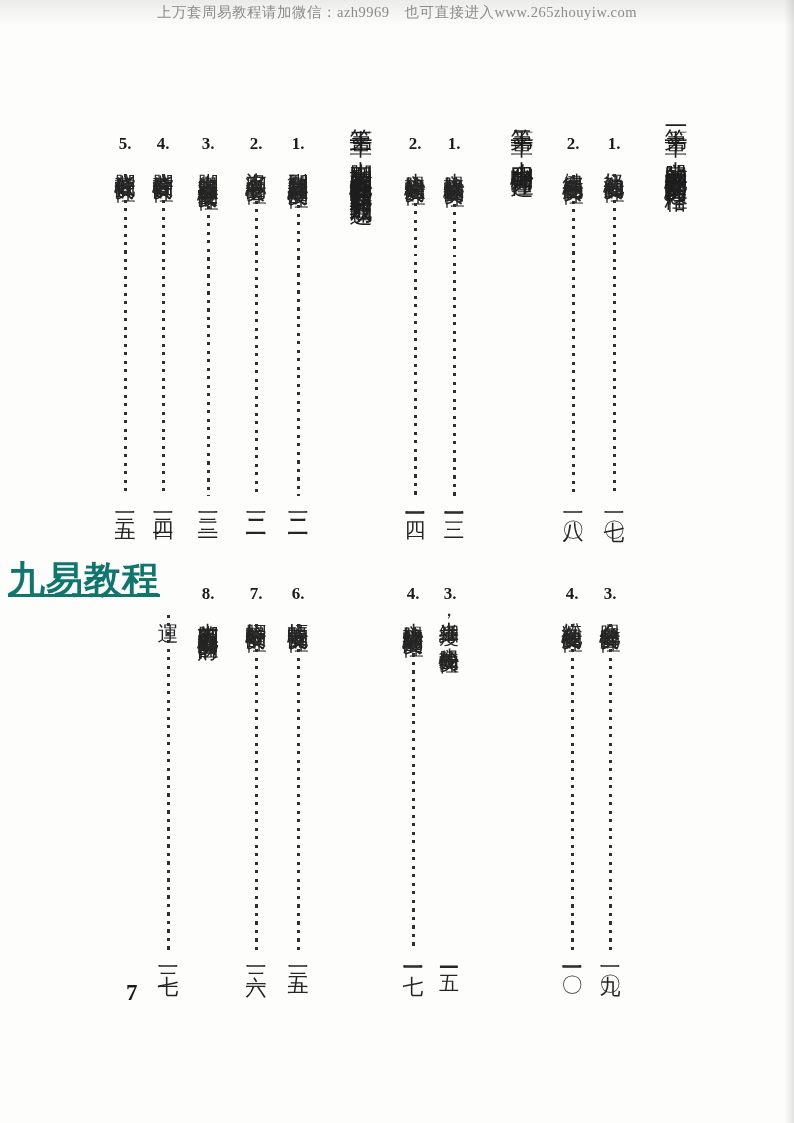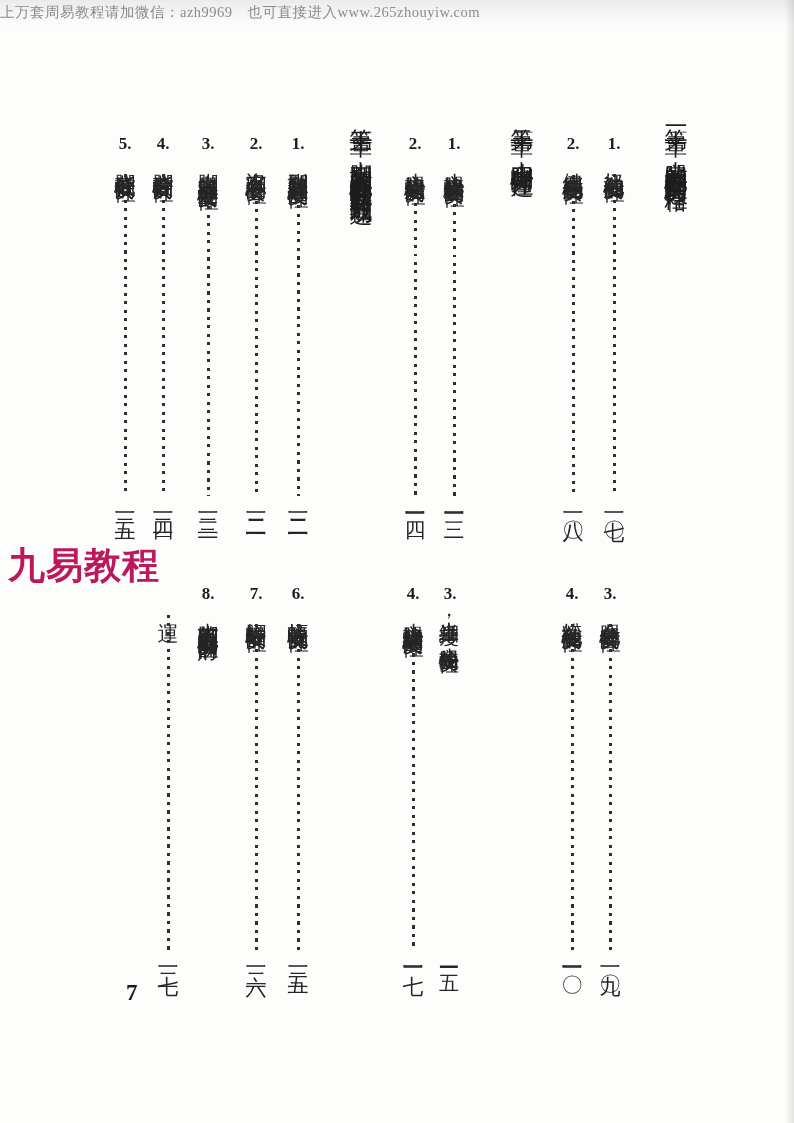--- a/index.html
+++ b/index.html
@@ -11,21 +11,21 @@
     color:#222;
   }
   .page::after{ 
     content:"";position:absolute;top:0;right:0;width:10px;height:100%;
     background:linear-gradient(to left,rgba(0,0,0,0.10),rgba(0,0,0,0));
     pointer-events:none;
   }
   .banner{
     position:absolute;top:0;left:0;width:100%;height:26px;
     background:linear-gradient(to bottom,rgba(0,0,0,0.07),rgba(0,0,0,0));
-    font-size:14.5px;line-height:24px;color:#8b8b8b;
+    text-align:center;font-size:14.5px;line-height:24px;color:#8b8b8b;
     letter-spacing:0.5px;
     font-family:"Liberation Serif","DejaVu Serif",serif;
   }
   .col{
     position:absolute;width:44px;
     display:flex;flex-direction:column;align-items:center;
   }
   .num{
     height:22px;line-height:20px;flex:0 0 auto;
     font-weight:bold;font-size:17px;color:#1c1c1c;
@@ -38,23 +38,23 @@
     flex:0 0 auto;white-space:nowrap;
   }
   .htext{font-size:23px;letter-spacing:2px;color:#1e1e1e;}
   .tight .vtext{font-size:20px;letter-spacing:1px;}
   .leader{
     flex:1 1 auto;min-height:0;width:3px;margin:7px 0 6px;
     background:repeating-linear-gradient(to bottom,#2e2e2e 0 3px,rgba(0,0,0,0) 3px 8.5px);
   }
   .leader.hidden{visibility:hidden;}
   .watermark{
-    position:absolute;left:8px;top:541px;
+    position:absolute;left:8px;top:555px;
     font-family:"Liberation Sans","DejaVu Sans",sans-serif;
-    font-weight:bold;font-size:37px;letter-spacing:1px;color:#be185d;
+    font-weight:bold;font-size:37px;letter-spacing:1px;color:#0f766e;text-decoration:underline;
   }
   .folio{
     position:absolute;left:126px;top:980px;
     font-weight:bold;font-size:23px;color:#1b1b1b;
     font-family:"Liberation Serif",serif;
   }
 </style>
 </head>
 <body>
 

